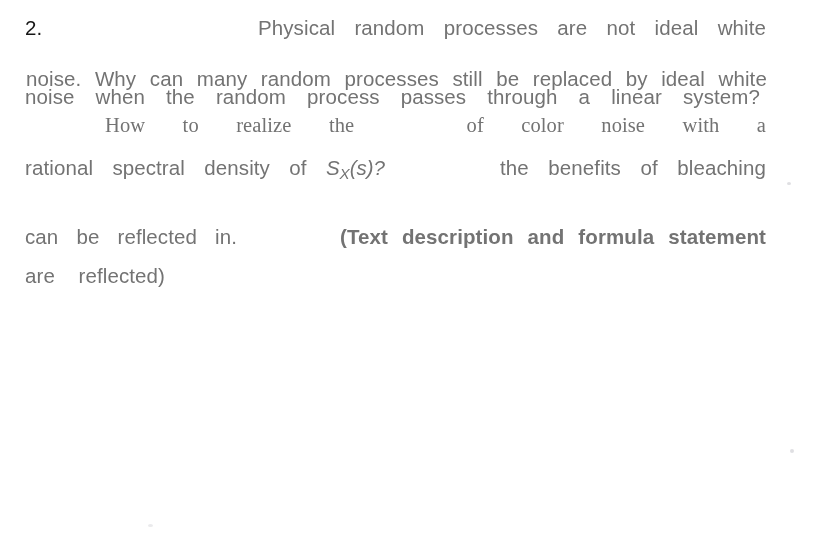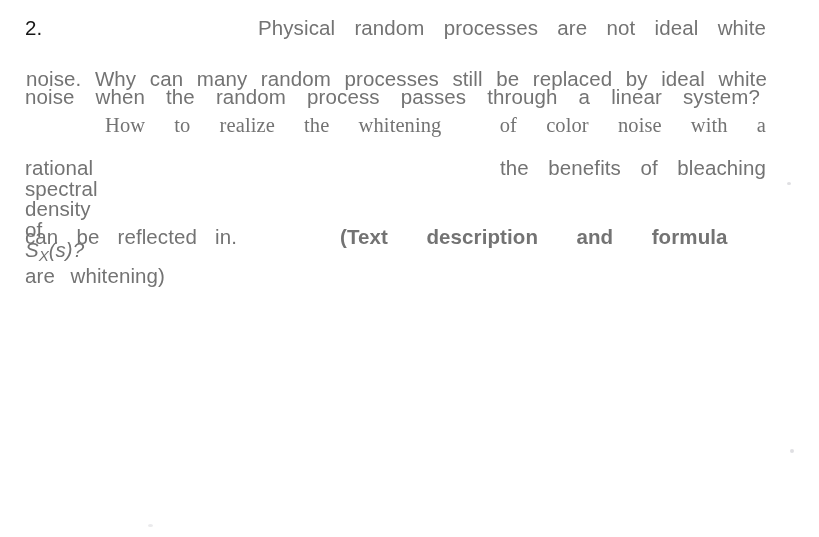--- a/index.html
+++ b/index.html
@@ -135,35 +135,34 @@
 
   <div class="jline" id="line-4" style="left:105px; top:115px; width:661px;font-family:Liberation Serif, serif;">
     <span class="w">How</span>
     <span class="gap"></span>
     <span class="w">to</span>
     <span class="gap"></span>
     <span class="w">realize</span>
     <span class="gap"></span>
     <span class="w">the</span>
     <span class="gap"></span>
-    <span class="w">whitening</span>
     <span class="gap"></span>
     <span class="gap"></span>
     <span class="w">of</span>
     <span class="gap"></span>
     <span class="w">color</span>
     <span class="gap"></span>
     <span class="w">noise</span>
     <span class="gap"></span>
     <span class="w">with</span>
     <span class="gap"></span>
     <span class="w">a</span>
   </div>
 
-  <div class="jline" id="line-5-left" style="left:25px; top:158px; width:360px;flex-direction:column;">
+  <div class="jline" id="line-5-left" style="left:25px; top:158px; width:360px;">
     <span class="w">rational</span>
     <span class="gap"></span>
     <span class="w">spectral</span>
     <span class="gap"></span>
     <span class="w">density</span>
     <span class="gap"></span>
     <span class="w">of</span>
     <span class="gap"></span>
     <span class="w math"><span>S</span><span class="sub">X</span><span>(s)</span><span>?</span></span>
   </div>
@@ -190,25 +189,26 @@
 
   <div class="jline" id="line-6-right" style="left:340px; top:227px; width:426px;font-weight:bold;">
     <span class="w">(Text</span>
     <span class="gap"></span>
     <span class="w">description</span>
     <span class="gap"></span>
     <span class="w">and</span>
     <span class="gap"></span>
     <span class="w">formula</span>
     <span class="gap"></span>
+    <span class="w">statement</span>
   </div>
 
   <div class="jline" id="line-7" style="left:25px; top:266px; width:140px;">
     <span class="w">are</span>
     <span class="gap"></span>
-    <span class="w">whitening)</span>
+    <span class="w">reflected)</span>
   </div>
 
   <div class="speck" style="left:787px; top:182px; width:4px; height:3px;"></div>
   <div class="speck" style="left:790px; top:449px; width:4px; height:4px;"></div>
   <div class="speck" style="left:148px; top:524px; width:5px; height:3px; opacity:0.55;"></div>
 
 </div>
 
 </body></html>

